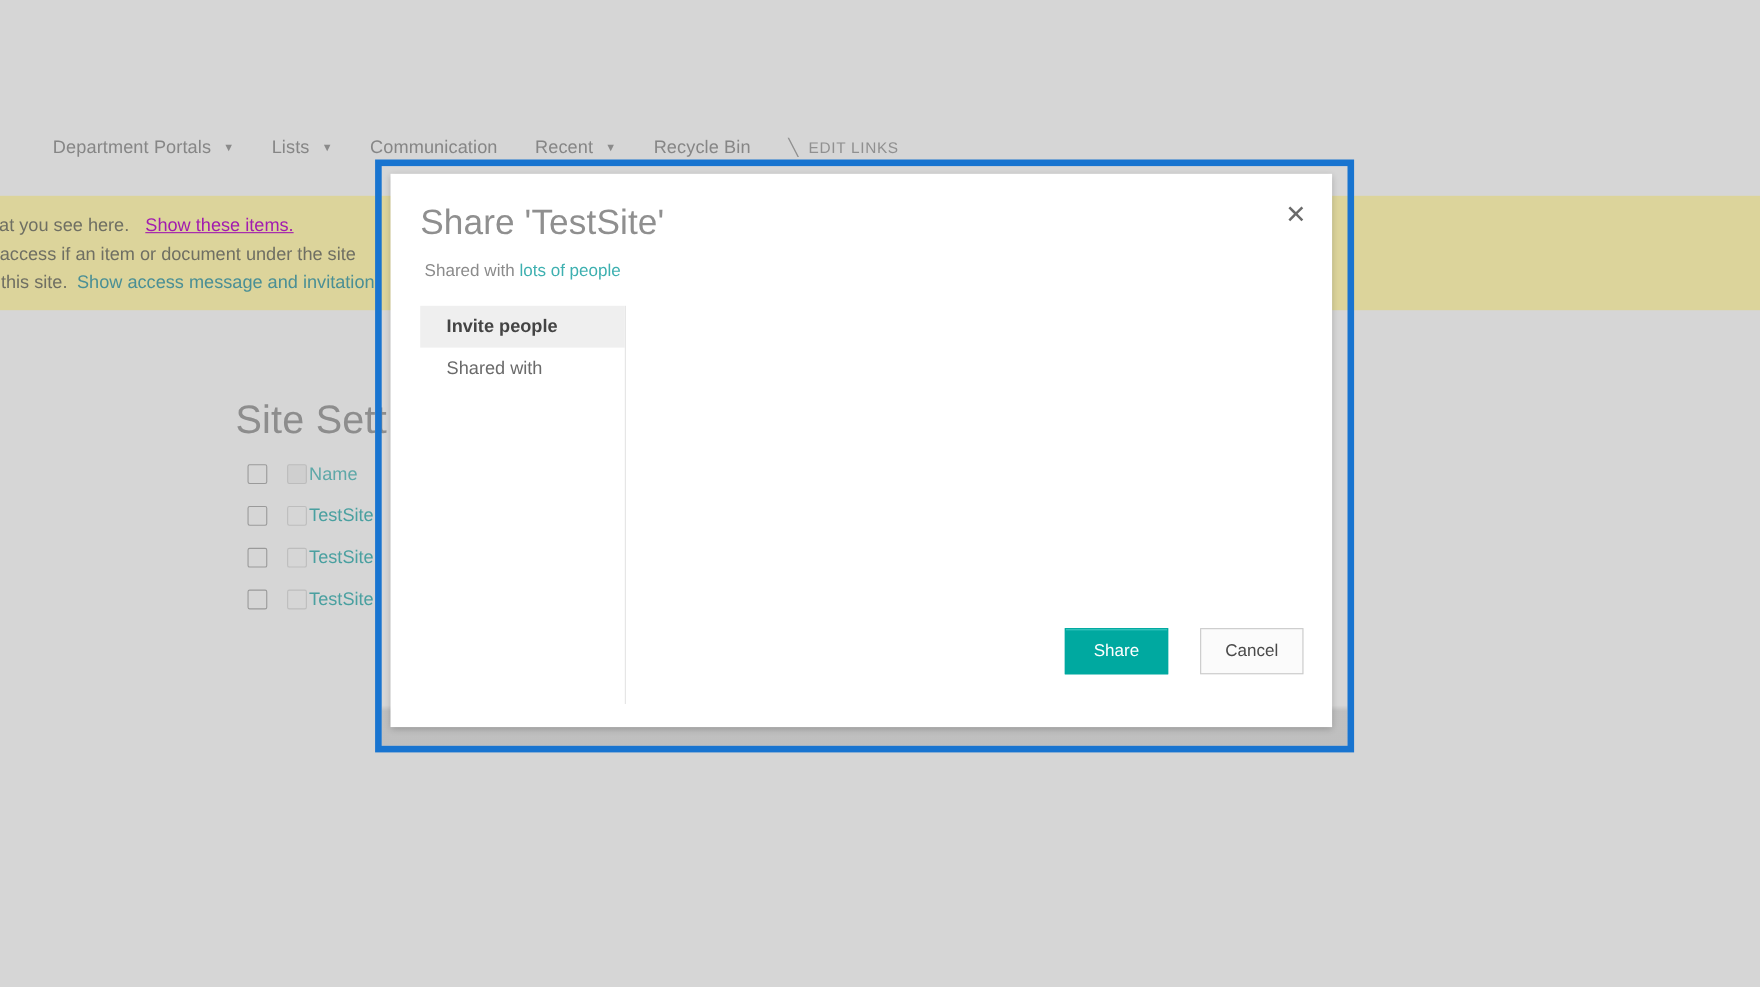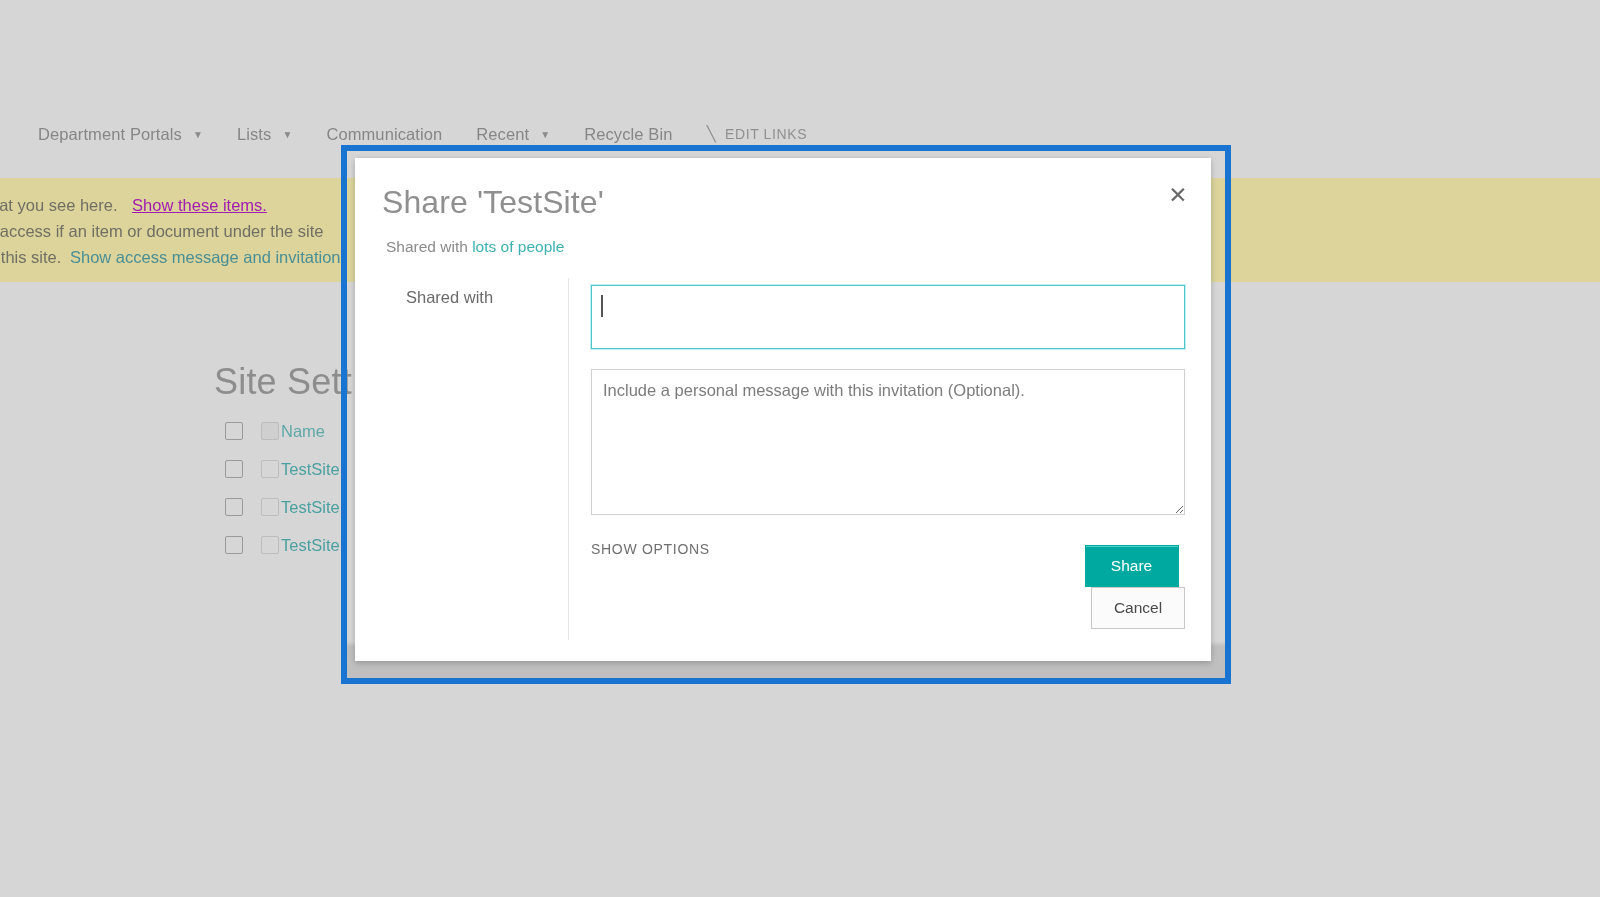--- a/index.html
+++ b/index.html
@@ -26,21 +26,21 @@
 
   
   #top-nav {
     position: absolute;
     left: 0;
     top: 110px;
     width: 1540px;
     height: 48px;
     display: flex;
     align-items: center;
-    padding-left: 38px;
+    padding-left: 48px;
     box-sizing: border-box;
   }
   .nav-item {
     display: flex;
     align-items: center;
     color: #868686;
     font-size: 16.5px;
     margin-right: 34px;
     white-space: nowrap;
     letter-spacing: .1px;
@@ -288,38 +288,37 @@
     font-size: 14px;
     color: #6f6f6f;
     letter-spacing: .7px;
     cursor: pointer;
     display: inline-block;
   }
 
   #dialog-actions {
     position: absolute;
     right: 26px;
-    bottom: 32px;
-    display: flex;
-    align-items: center;
-    flex-direction: column;
+    bottom: 48px;
+    display: flex;
+    align-items: center;
   }
   #share-btn {
     width: 94px;
     height: 42px;
     background: #00a9a0;
     color: #ffffff;
     border: 1px solid #00a9a0;
     font-size: 15.5px;
     cursor: pointer;
     font-family: "Liberation Sans", sans-serif;
     box-shadow: inset 0 1px 0 #4fd2cb;
   }
   #cancel-btn {
-    margin-left: 13px;
+    margin-left: 29px;
     width: 94px;
     height: 42px;
     background: #fbfbfb;
     color: #4a4a4a;
     border: 1px solid #c9c9c9;
     font-size: 15.5px;
     cursor: pointer;
     font-family: "Liberation Sans", sans-serif;
   }
 </style>
@@ -400,31 +399,26 @@
   <div id="dialog-title">Share 'TestSite'</div>
 
   <div id="close-button">✕</div>
 
   <div id="shared-with-summary">
     <span>Shared with</span>
     <span class="sw-link">lots of people</span>
   </div>
 
   <div id="dialog-nav">
+    <div class="dlg-nav-item active">
+      <span>Invite people</span>
+    </div>
     <div class="dlg-nav-item">
       <span>Shared with</span>
     </div>
   </div>
 
-  <div id="dialog-body">
-    <div style="position:relative;">
-      <input id="invite-input" type="text" placeholder="" style="">
-      <div id="caret"></div>
-    </div>
-    <textarea id="personal-message" placeholder="Include a personal message with this invitation (Optional)." style=""></textarea>
-    <div id="show-options">SHOW OPTIONS</div>
-  </div>
 
   <div id="dialog-actions">
     <button id="share-btn">Share</button>
     <button id="cancel-btn">Cancel</button>
   </div>
 </div>
 
 </body></html>

